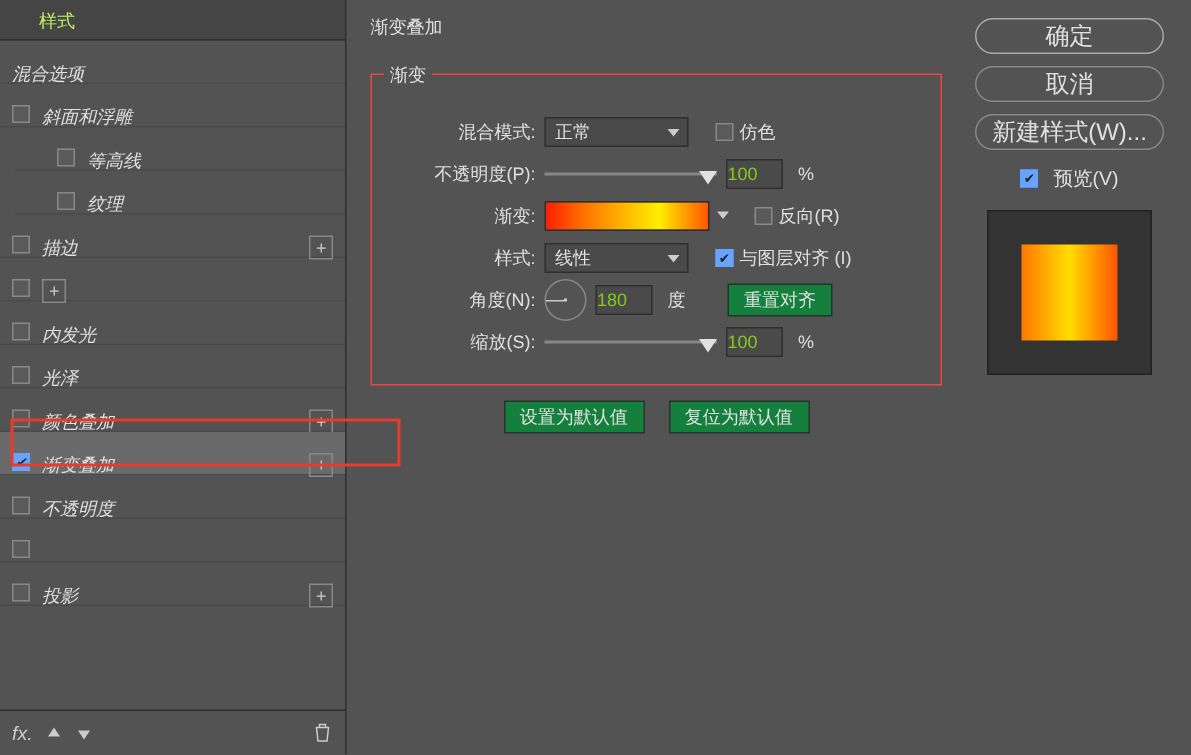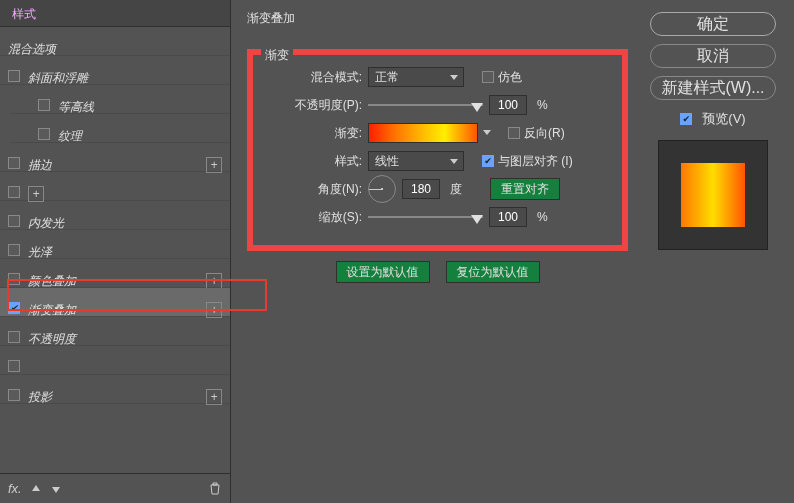--- a/index.html
+++ b/index.html
@@ -1,44 +1,44 @@
 <!DOCTYPE html>
 <html><head>
 <meta charset="utf-8">
 <style>
 * { box-sizing: border-box; margin: 0; padding: 0; font-family: "Microsoft YaHei", sans-serif; }
 body { background: #535353; width: 794px; height: 503px; overflow: hidden; display: flex; }
 .left-panel { width: 230px; background: #535353; display: flex; flex-direction: column; }
-.left-header { height: 27px; background: #454545; color: #f0abfc; font-size: 12px; padding: 6px 12px; border-bottom: 1px solid #2f2f2f; }
+.left-header { height: 27px; background: #454545; color: #bef264; font-size: 12px; padding: 6px 26px; border-bottom: 1px solid #2f2f2f; }
 .left-row { height: 25px; display: flex; align-items: flex-start; padding: 14px 8px; color: #e0e0e0; font-size: 12px; border-bottom: 1px solid #4a4a4a; position: relative; font-style: italic; }
 .left-row.indent { padding-left: 28px; margin-left: 10px; }
 .left-row.selected { background: #6a6a6a; }
 .left-row .cb { width: 12px; height: 12px; border: 1px solid #888; margin-right: 8px; background: #5a5a5a; display: flex; align-items: center; justify-content: center; font-size: 9px; line-height: 1; }
 .left-row .cb.checked::after { content: "✔"; color: #222; }
 .left-row .cb.checked { background: #67a3ff; border-color: #67a3ff; }
 .left-row .label { flex: 1; }
 .left-row .plus { width: 16px; height: 16px; border: 1px solid #888; display: flex; align-items: center; justify-content: center; font-size: 12px; color: #ccc; line-height: 1; }
 .highlight-box { position: absolute; border: 2px solid #e83a2d; width: 260px; height: 32px; left: 7px; top: 279px; pointer-events: none; z-index: 10; }
 .left-spacer { flex: 1; }
 .left-footer { height: 30px; display: flex; align-items: center; padding: 0 8px; gap: 8px; color: #ccc; font-size: 13px; border-top: 1px solid #2f2f2f; }
 .left-footer .spacer { flex: 1; }
 .vline { width: 1px; background: #2f2f2f; }
 
 .mid-panel { flex: 1; padding: 10px 16px; color: #e0e0e0; font-size: 12px; }
 .mid-title { margin-bottom: 4px; }
-.fieldset { border: 6px solid #ef4444; padding: 8px 14px 14px 14px; position: relative; margin-top: 22px; }
+.fieldset { border: 1px solid #ef4444; padding: 24px 14px 14px 14px; position: relative; margin-top: 22px; }
 .fieldset-legend { position: absolute; top: -8px; left: 8px; background: #535353; padding: 0 4px; font-size: 12px; }
 .form-row { display: flex; align-items: center; height: 28px; gap: 6px; }
 .form-label { width: 95px; text-align: right; }
 .dropdown { height: 20px; background: #4a4a4a; border: 1px solid #2f2f2f; color: #e0e0e0; font-size: 12px; padding: 0 18px 0 6px; position: relative; display: flex; align-items: center; min-width: 96px; }
 .dropdown::after { content: ""; position: absolute; right: 5px; top: 7px; border-left: 4px solid transparent; border-right: 4px solid transparent; border-top: 5px solid #ccc; }
 .slider { width: 115px; height: 14px; position: relative; display: flex; align-items: center; }
 .slider .track { position: absolute; width: 100%; height: 2px; background: #888; }
 .slider .thumb { position: absolute; width: 0; height: 0; border-left: 6px solid transparent; border-right: 6px solid transparent; border-top: 9px solid #e0e0e0; top: 5px; }
-.num-input { width: 38px; height: 20px; background: #4a4a4a; border: 1px solid #2f2f2f; color: #ffffff; font-size: 12px; text-align: center; }
+.num-input { width: 38px; height: 20px; background: #4a4a4a; border: 1px solid #2f2f2f; color: #84cc16; font-size: 12px; }
 .unit { margin-left: 4px; }
 .chk { width: 12px; height: 12px; border: 1px solid #888; background: #5a5a5a; display: inline-flex; align-items: center; justify-content: center; font-size: 9px; margin-right: 4px; line-height: 1; }
 .chk.checked { background: #67a3ff; border-color: #67a3ff; }
 .chk.checked::after { content: "✔"; color: #222; }
 .chk-label { display: flex; align-items: center; justify-content: center; }
 .grad-swatch { width: 110px; height: 20px; background: linear-gradient(90deg, #ff1e00 0%, #ff7700 25%, #ffbb00 50%, #ffee00 70%, #ff5500 100%); border: 1px solid #2f2f2f; position: relative; }
 .grad-swatch::after { content: ""; position: absolute; right: -14px; top: 6px; border-left: 4px solid transparent; border-right: 4px solid transparent; border-top: 5px solid #ccc; }
 .angle-wheel { width: 28px; height: 28px; border: 1px solid #888; border-radius: 50%; position: relative; }
 .angle-wheel::after { content: ""; position: absolute; width: 12px; height: 1px; background: #ccc; top: 13px; left: 0; }
 .angle-wheel::before { content: ""; position: absolute; width: 2px; height: 2px; background: #ccc; top: 12px; left: 12px; }

